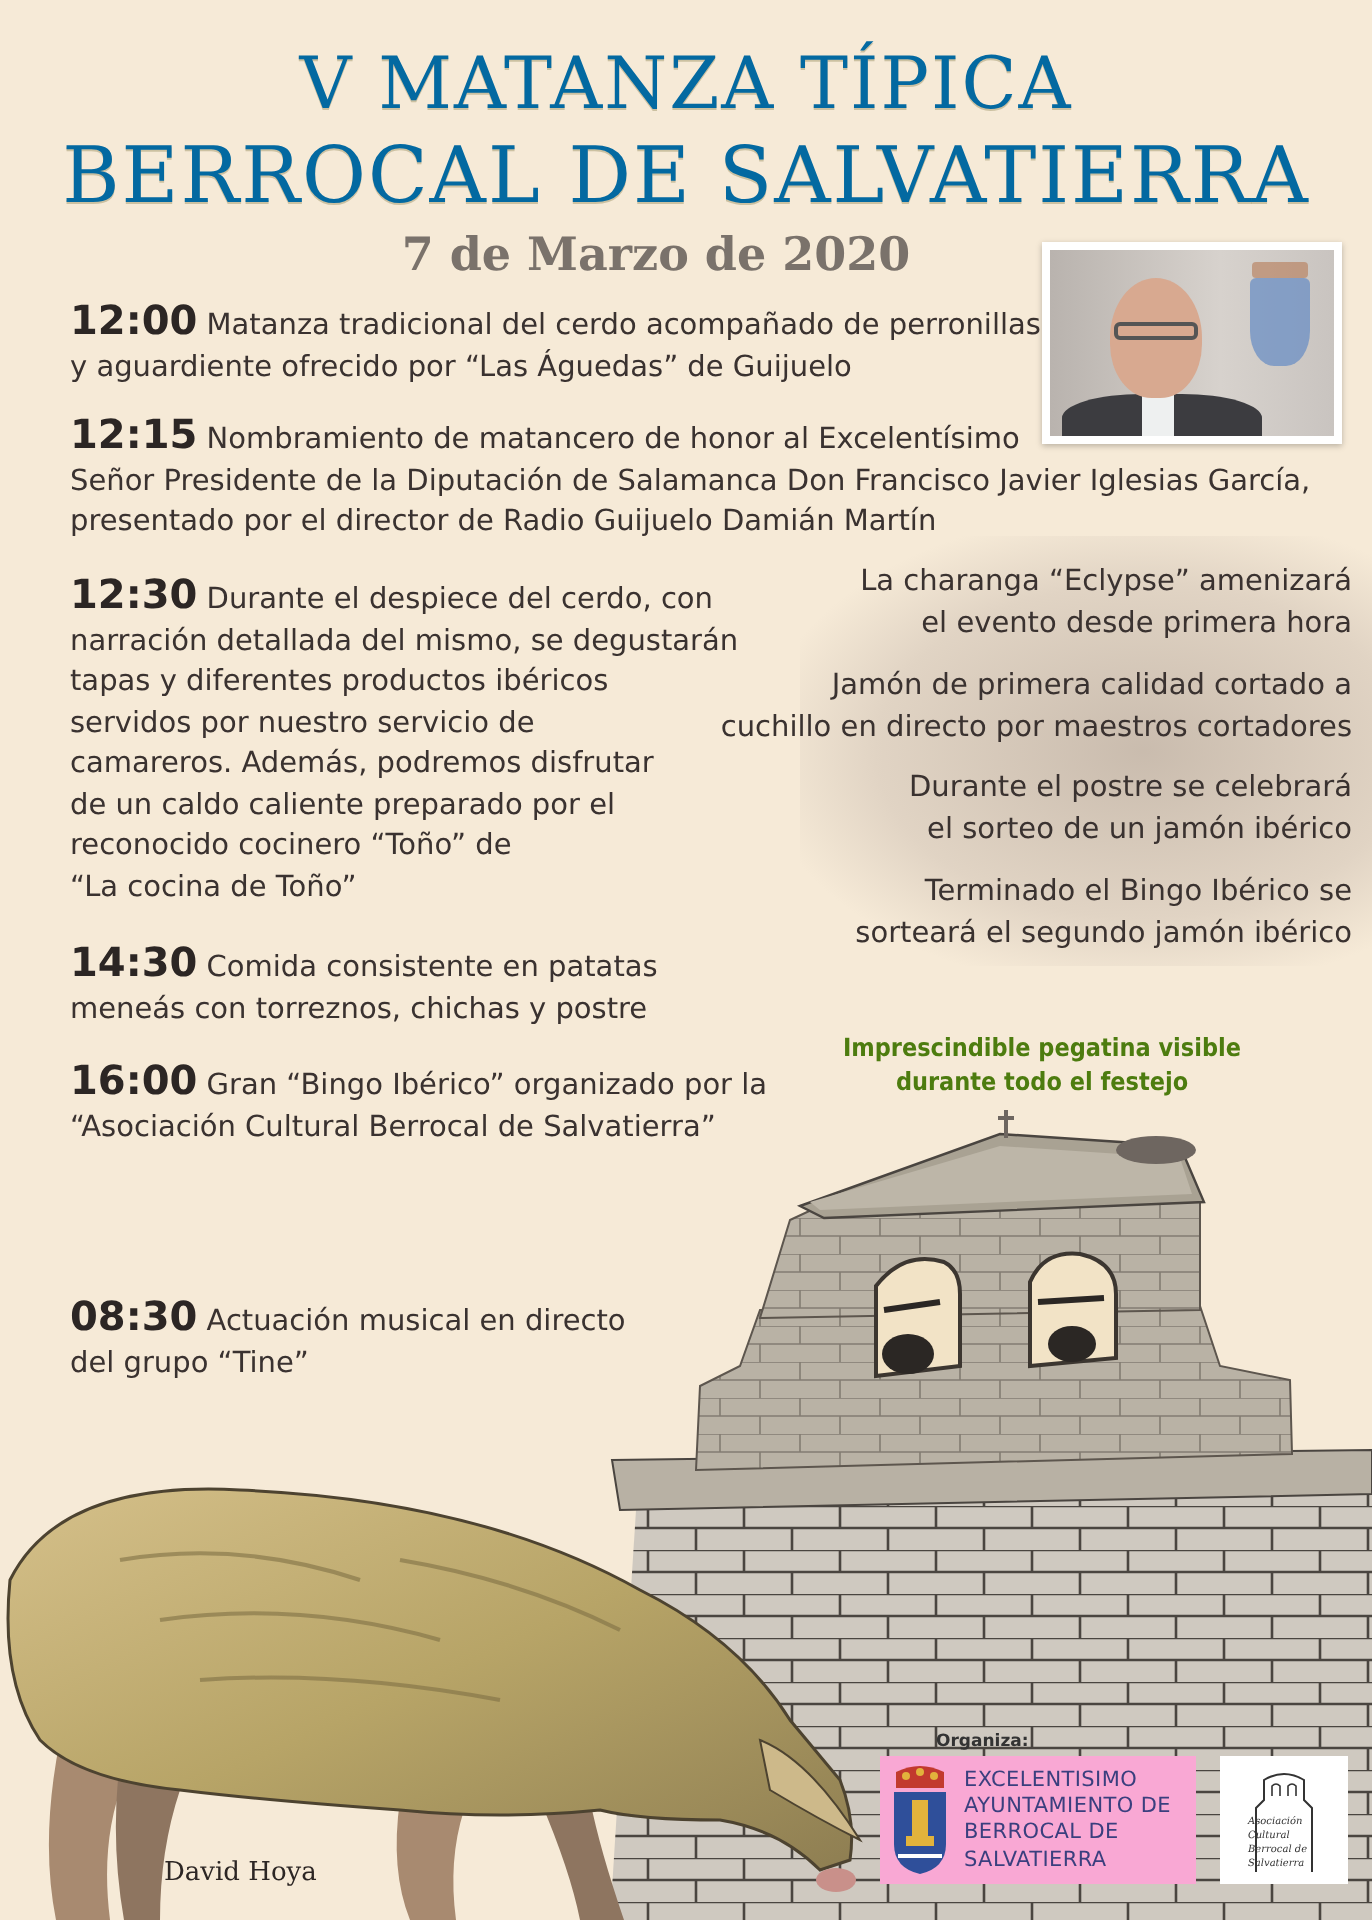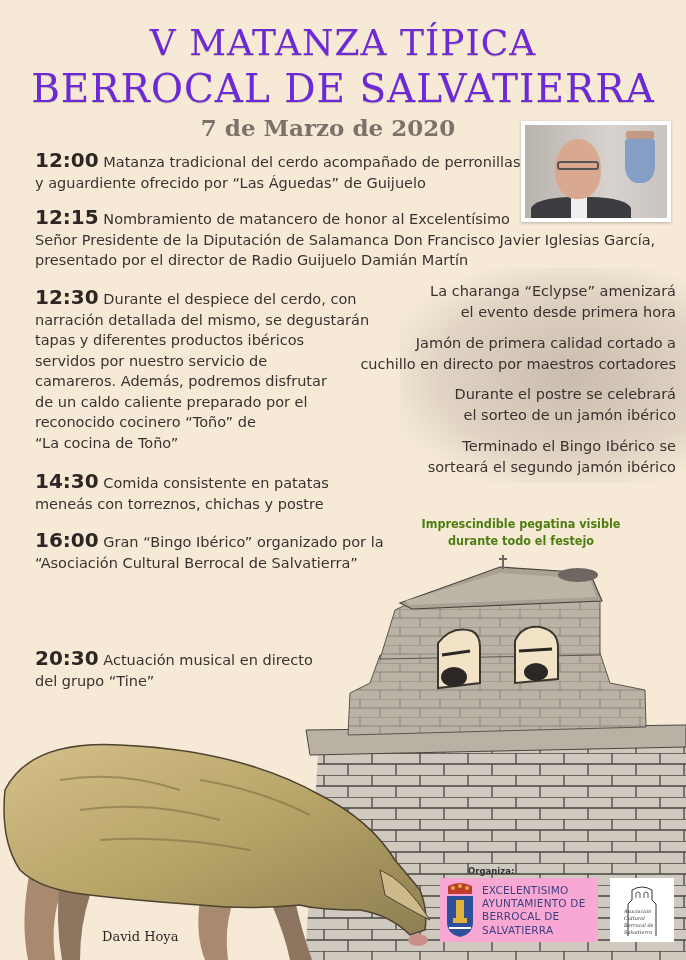--- a/index.html
+++ b/index.html
@@ -1,19 +1,19 @@
 <!DOCTYPE html>
 <html><head>
 <meta charset="utf-8">
 <style>
   html, body { margin:0; padding:0; }
   body { width:686px; height:960px; overflow:hidden; background:#f6ead7; position:relative; font-family:"DejaVu Sans", sans-serif; }
   .poster { position:absolute; inset:0; background:#f6ead7; }
 
-  .title { position:absolute; left:0; width:686px; text-align:center; color:#6d28d9; font-family:"DejaVu Serif", serif; font-weight:normal; letter-spacing:1px; text-shadow:0 1px 0 rgba(80,70,0,0.25); }
+  .title { position:absolute; left:0; width:686px; text-align:center; color:#0369a1; font-family:"DejaVu Serif", serif; font-weight:normal; letter-spacing:1px; text-shadow:0 1px 0 rgba(80,70,0,0.25); }
   .title.l1 { top:22px; font-size:36px; }
   .title.l2 { top:66px; font-size:39px; }
   .date { position:absolute; top:114px; left:0; width:686px; text-align:center; font-family:"DejaVu Serif", serif; font-weight:bold; font-size:23px; color:#7a726b; padding-left:0; }
   .date span { position:relative; left:-15px;text-align:center; }
 
   .photo { position:absolute; left:521px; top:121px; width:150px; height:101px; background:#fff; box-shadow:0 1px 3px rgba(0,0,0,0.25); }
   .photo .inner { position:absolute; left:4px; top:4px; right:4px; bottom:4px; background:linear-gradient(90deg,#b9b3ae 0%,#d7d2cd 60%,#c9c4c0 100%); overflow:hidden; }
   .photo .head { position:absolute; left:30px; top:14px; width:46px; height:60px; border-radius:50% 50% 45% 45%; background:#d8a990; }
   .photo .glasses { position:absolute; left:32px; top:36px; width:42px; height:9px; border:2px solid #555; border-radius:3px; box-sizing:border-box; }
   .photo .suit { position:absolute; left:6px; top:72px; width:100px; height:30px; border-radius:40% 40% 0 0; background:#3c3c40; }
@@ -27,21 +27,21 @@
 
   .side-bg { position:absolute; left:400px; top:268px; width:286px; height:215px; background:radial-gradient(ellipse at 60% 50%, rgba(165,150,140,0.55) 0%, rgba(185,170,160,0.35) 55%, rgba(246,234,215,0) 80%); }
   .side-note { position:absolute; right:10px; text-align:right; color:#3a3230; font-size:14.5px; line-height:21px; }
   .side-note .line { display:block; white-space:nowrap; }
 
   .notice { position:absolute; left:404px; top:515px; width:234px; text-align:center; font-family:"DejaVu Sans Condensed","DejaVu Sans", sans-serif; font-weight:bold; font-size:12.5px; line-height:17px; color:#4d7c0f; }
 
   .church { position:absolute; left:300px; top:555px; width:386px; height:405px; }
   .pig { position:absolute; left:0; top:720px; width:440px; height:240px; }
 
-  .artist { position:absolute; left:82px; top:929px; font-family:"DejaVu Serif", serif; font-size:13px; color:#2c2624;margin-left:20px; }
+  .artist { position:absolute; left:82px; top:929px; font-family:"DejaVu Serif", serif; font-size:13px; color:#2c2624; }
 
   .organiza { position:absolute; left:468px; top:866px; font-size:8.5px; color:#333; font-weight:bold; }
   .logo-ayto { position:absolute; left:440px; top:878px; width:158px; height:64px; background:#f9a8d4; }
   .logo-ayto .crest { position:absolute; left:5px; top:4px; width:30px; height:56px; }
   .logo-ayto .text { position:absolute; left:42px; top:6px; font-size:10.5px; line-height:13.2px; color:#3a3f7e; letter-spacing:0.2px; }
   .logo-ayto .text span { display:block; white-space:nowrap; }
   .logo-asoc { position:absolute; left:610px; top:878px; width:64px; height:64px; background:#fff; }
   .logo-asoc .text { position:absolute; left:14px; top:30px; font-family:"DejaVu Serif", serif; font-style:italic; font-size:5px; line-height:7px; color:#333; }
   .logo-asoc .text span { display:block; white-space:nowrap; }
 </style>
@@ -94,21 +94,21 @@
     <span class="line">meneás con torreznos, chichas y postre</span>
   </div>
 
   <div class="schedule" style="top:530px;">
     <span class="line"><span class="time">16:00</span> <span>Gran “Bingo Ibérico” organizado por la</span></span>
     <span class="line">“Asociación Cultural Berrocal de Salvatierra”</span>
   </div>
 
 
   <div class="schedule" style="top:648px;">
-    <span class="line"><span class="time">20:30</span> <span>Actuación musical en directo</span></span>
+    <span class="line"><span class="time">08:30</span> <span>Actuación musical en directo</span></span>
     <span class="line">del grupo “Tine”</span>
   </div>
 
   <div class="side-note" style="top:281px;">
     <span class="line">La charanga “Eclypse” amenizará</span>
     <span class="line">el evento desde primera hora</span>
   </div>
   <div class="side-note" style="top:333px;">
     <span class="line">Jamón de primera calidad cortado a</span>
     <span class="line">cuchillo en directo por maestros cortadores</span>

